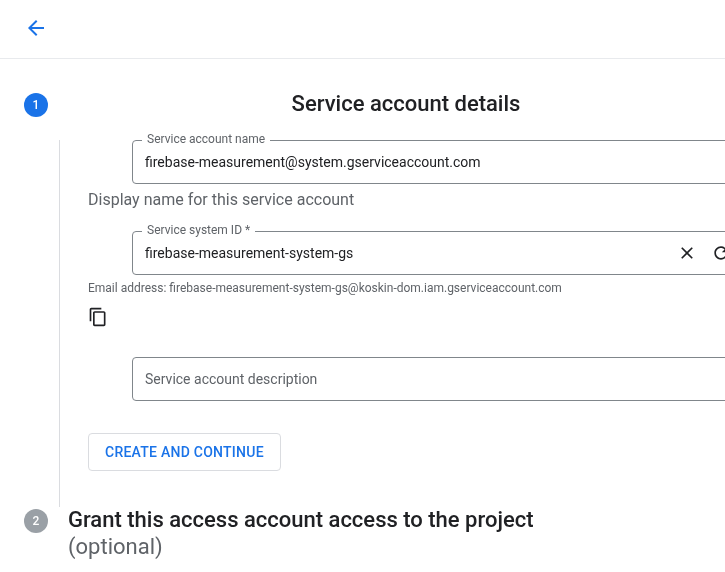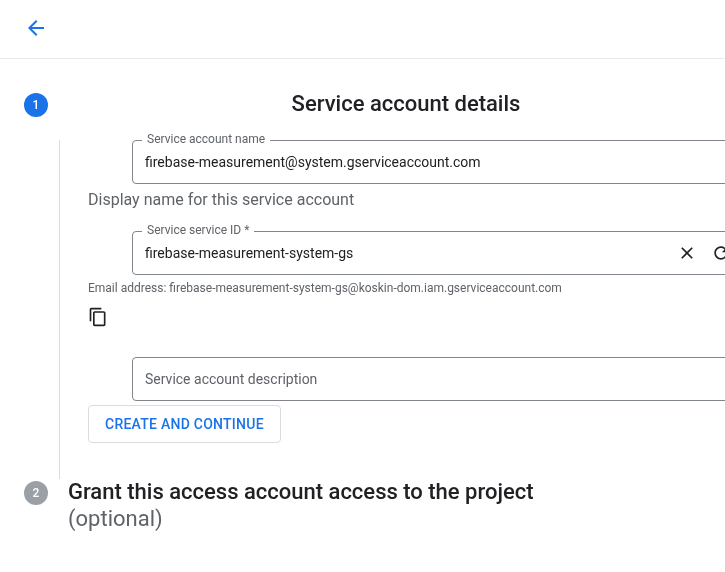--- a/index.html
+++ b/index.html
@@ -152,20 +152,21 @@
       display: inline-block;
       padding: 10px 16px;
       border: 1px solid #dadce0;
       border-radius: 4px;
       background: #fff;
       color: #1a73e8;
       font-size: 14px;
       font-weight: 500;
       letter-spacing: 0.25px;
       cursor: pointer;
+      margin-top: 28px;
     }
     .step1-container {
       border-left: 1px solid #dadce0;
       margin-left: -9px;
       padding-left: 28px;
       padding-bottom: 36px;
     }
     .step2 {
       padding: 0 24px 0 24px;
       display: flex;
@@ -203,21 +204,21 @@
 
       <div class="field-wrap">
         <div class="field-label">Service account name</div>
         <div class="text-input">
           <input type="text" value="firebase-measurement@system.gserviceaccount.com" style="">
         </div>
       </div>
       <div class="helper-text">Display name for this service account</div>
 
       <div class="field-wrap">
-        <div class="field-label">Service service ID *</div>
+        <div class="field-label">Service system ID *</div>
         <div class="text-input">
           <input type="text" value="firebase-measurement-system-gs" style="">
           <div class="input-icons">
             <div class="icon-btn">
               <svg viewBox="0 0 24 24" fill="currentColor">
                   <path d="M19 6.41L17.59 5 12 10.59 6.41 5 5 6.41 10.59 12 5 17.59 6.41 19 12 13.41 17.59 19 19 17.59 13.41 12z"></path>
                 </svg>
             </div>
             <div class="icon-btn">
               <svg viewBox="0 0 24 24" fill="currentColor">

